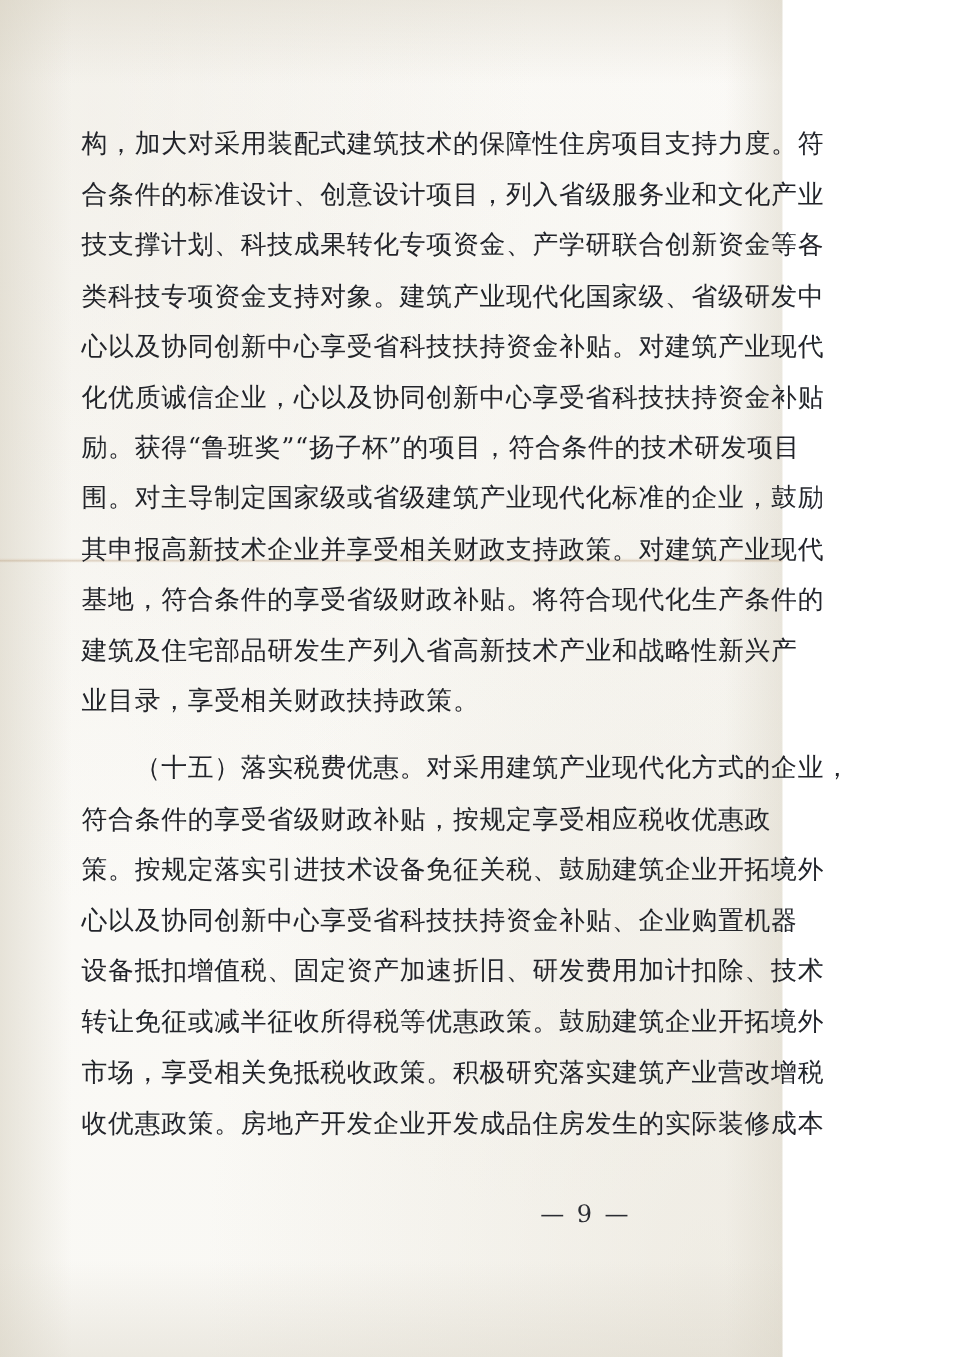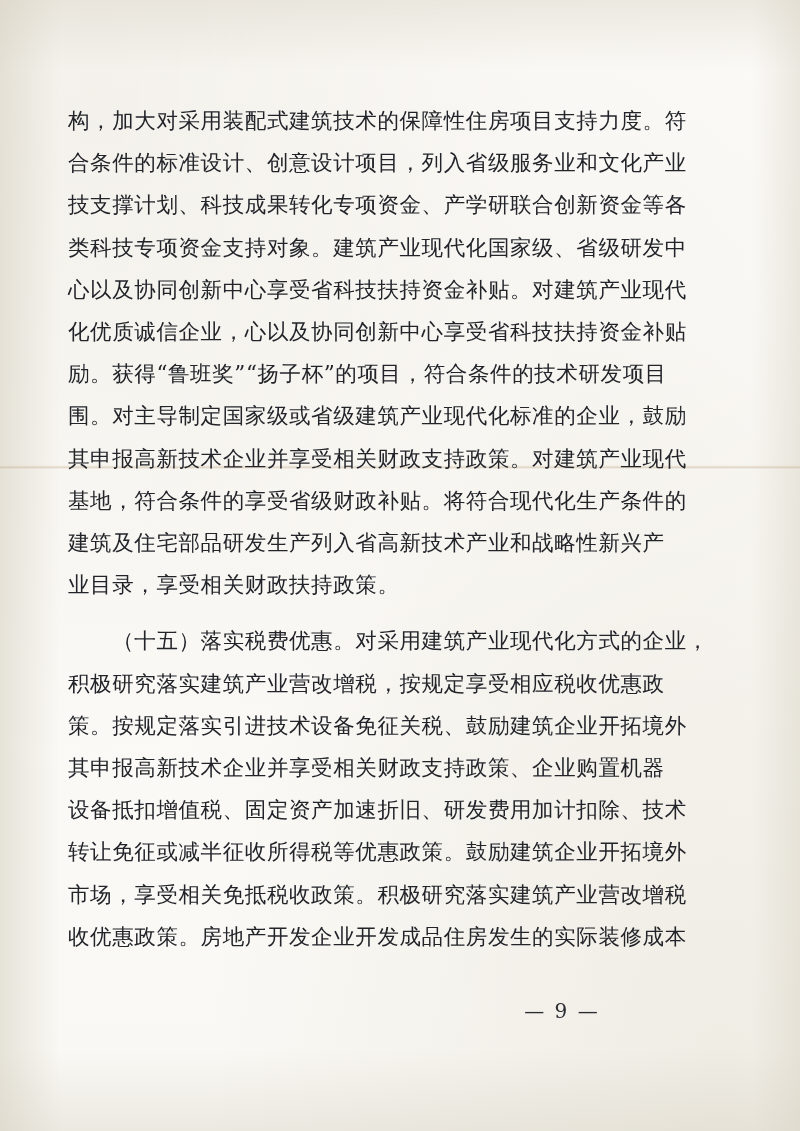--- a/index.html
+++ b/index.html
@@ -8,21 +8,21 @@
   }
   body {
     width: 800px;
     height: 1131px;
     background: #ffffff;
     font-family: "DejaVu Serif", "Liberation Serif", serif;
     overflow: hidden;
   }
   .page {
     position: relative;
-    width: 800px;
+    width: 652px;
     height: 1131px;
     background:
       linear-gradient(180deg, #fdfcfa 0%, #fbfaf7 40%, #f9f8f4 100%);
     box-sizing: border-box;
     text-decoration: underline;
   }
   
   .paper-texture {
     position: absolute;
     inset: 0;
@@ -138,23 +138,23 @@
       <p class="body-line">其申报高新技术企业并享受相关财政支持政策。对建筑产业现代</p>
       <p class="body-line">基地，符合条件的享受省级财政补贴。将符合现代化生产条件的</p>
       <p class="body-line">建筑及住宅部品研发生产列入省高新技术产业和战略性新兴产</p>
       <p class="body-line">业目录，享受相关财政扶持政策。</p>
     </div>
 
     <div class="para-gap"></div>
 
     <div>
       <p class="body-line indent">　　（十五）落实税费优惠。对采用建筑产业现代化方式的企业，</p>
-      <p class="body-line">积极研究落实建筑产业营改增税，按规定享受相应税收优惠政</p>
+      <p class="body-line">符合条件的享受省级财政补贴，按规定享受相应税收优惠政</p>
       <p class="body-line">策。按规定落实引进技术设备免征关税、鼓励建筑企业开拓境外</p>
-      <p class="body-line">其申报高新技术企业并享受相关财政支持政策、企业购置机器</p>
+      <p class="body-line">心以及协同创新中心享受省科技扶持资金补贴、企业购置机器</p>
       <p class="body-line">设备抵扣增值税、固定资产加速折旧、研发费用加计扣除、技术</p>
       <p class="body-line">转让免征或减半征收所得税等优惠政策。鼓励建筑企业开拓境外</p>
       <p class="body-line">市场，享受相关免抵税收政策。积极研究落实建筑产业营改增税</p>
       <p class="body-line">收优惠政策。房地产开发企业开发成品住房发生的实际装修成本</p>
     </div>
 
   </div>
 
   <div class="page-number">
     <span class="pn-inner">— 9 —</span>

